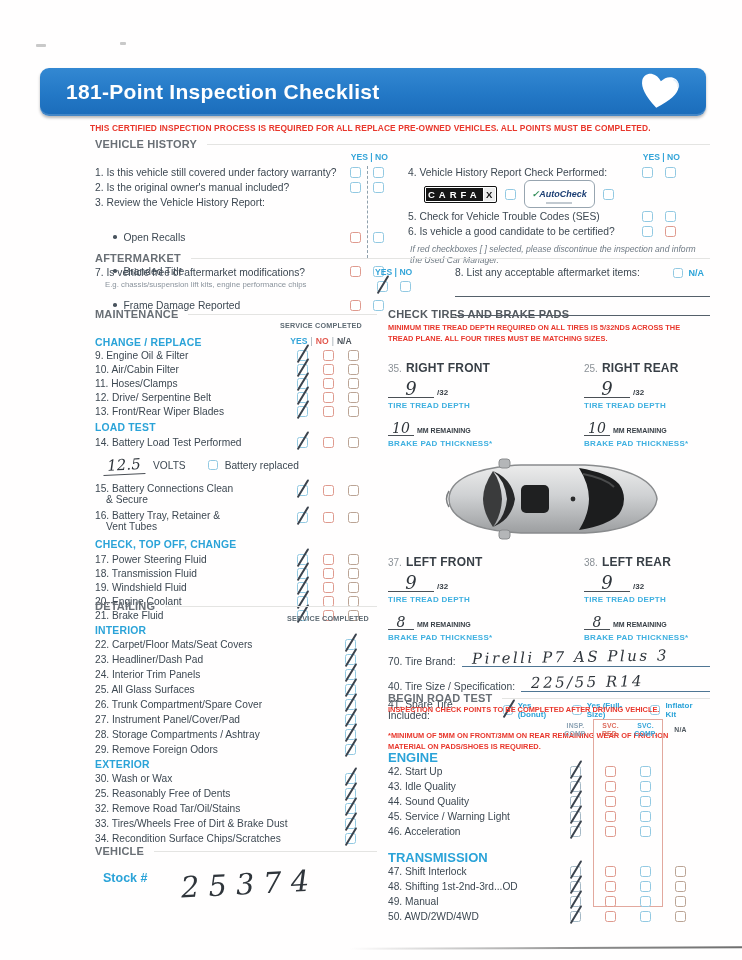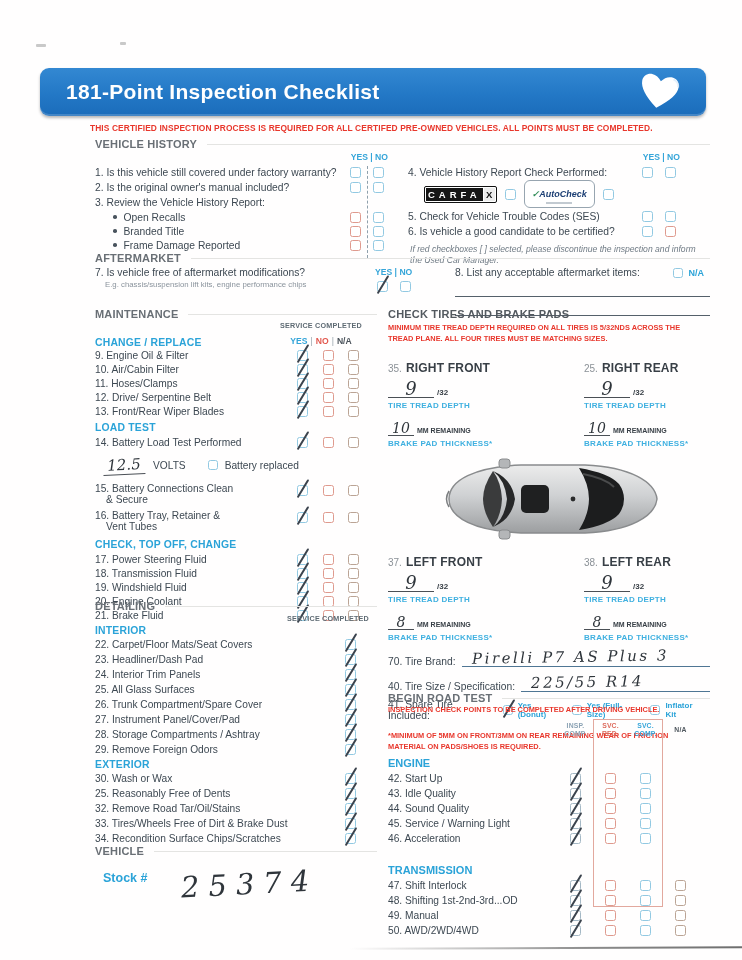--- a/index.html
+++ b/index.html
@@ -30,21 +30,21 @@
 
   
   .vh { position:absolute; left:95px; top:138px; width:615px; }
   .vh-cols { display:flex; margin-top:2px; }
   .vh-left { width:305px; position:relative; }
   .vh-left::before { content:""; position:absolute; right:32px; top:14px; height:92px; border-left:1px dashed #8fa0ac; }
   .yn-head { text-align:right; padding-right:12px; font-size:8.6px; font-weight:bold; color:#35a5d9; height:13px; }
   .q-row { display:flex; align-items:center; height:15px; font-size:10.3px; }
   .q-row .lbl { flex:1; }
   .pair { display:flex; gap:12px; margin-right:16px; }
-  .bullet-row { padding-left:18px; height:14px; }
+  .bullet-row { padding-left:18px; height:14px;margin-top:20px; }
   .dot { width:3.5px; height:3.5px; border-radius:50%; background:#4a545e; margin-right:7px; flex:none; }
   .vh-right { flex:1; padding-left:8px; }
   .vh-right .pair { margin-right:34px; }
   .vh-right .yn-head { padding-right:30px; }
   .logos { display:flex; align-items:center; gap:8px; margin:4px 0 5px 16px; height:20px; }
   .carfax { display:flex; background:#fff; border:1px solid #111; padding:1px; border-radius:2px; }
   .carfax span { display:block; width:11px; height:13px; line-height:13px; text-align:center; font-weight:bold; font-size:9.5px; color:#fff; background:#151515; margin-right:1px; }
   .carfax span.x { background:#ececec; color:#111; margin-right:0; }
   .autocheck { border:1.4px solid #97a5b0; border-radius:6px; padding:2px 7px 3px; background:#fff; text-align:center; }
   .autocheck .ac-line { font-size:9px; font-weight:bold; font-style:italic; color:#1c3f74; }
@@ -128,21 +128,21 @@
   
   .rt { position:absolute; left:388px; top:692px; width:322px; }
   .rt-sub { margin-top:1px; }
   .rt-table { position:relative; margin-top:6px; }
   .rt-overlay { position:absolute; left:205px; top:-3px; width:70px; height:188px; border:1.2px solid #e2a89e; }
   .rt-head { display:flex; }
   .rt-lbl { width:170px; }
   .rt-c { width:35px; display:flex; justify-content:center; align-items:center; }
   .rt-ch { font-size:6.8px; font-weight:bold; text-align:center; line-height:1.25; letter-spacing:.2px; }
   .ch1 { color:#8ba2b4; } .ch2 { color:#dd6a5c; } .ch3 { color:#35a5d9; } .ch4 { color:#50585f; }
-  .rt-grp { font-size:11px; font-weight:bold; color:#2ba3d8; height:14px; margin-top:18px; }
+  .rt-grp { font-size:13px; font-weight:bold; color:#2ba3d8; height:14px; margin-top:11px; }
   .rt-row { display:flex; align-items:center; height:15px; font-size:10.2px; }
   .rt-row .rt-lbl { font-size:10.2px; }
 
   .scanline { position:absolute; left:350px; top:947px; width:392px; height:2px;
     background:linear-gradient(90deg, rgba(140,140,140,0), #8d8d8d 60%, #6e6e6e); transform:rotate(-.25deg); }
   .speck { position:absolute; background:#c9c9c9; border-radius:1px; }
 </style>
 </head>
 <body>
 
@@ -150,21 +150,21 @@
   <div class="speck" style="left:36px; top:44px; width:10px; height:3px;"></div>
   <div class="speck" style="left:120px; top:42px; width:6px; height:3px;"></div>
 
   <div class="topbar">
     <span class="title">181-Point Inspection Checklist</span>
     <svg class="heart" width="42" height="36" viewBox="0 0 42 36">
       <path d="M21 34 C8 24 2.5 16.5 2.5 9.8 C2.5 4.6 6.6 1.4 11.2 1.4 C15 1.4 18.5 3.6 21 7.2 C23.5 3.6 27 1.4 30.8 1.4 C35.4 1.4 39.5 4.6 39.5 9.8 C39.5 16.5 34 24 21 34 Z" fill="#ffffff"></path>
       <path d="M33 3 C36.5 4 39 7 39 10" stroke="#d8eaf8" stroke-width="2" fill="none" opacity=".7"></path>
     </svg>
   </div>
-  <div class="notice">THIS CERTIFIED INSPECTION PROCESS IS REQUIRED FOR ALL CERTIFED PRE-OWNED VEHICLES. ALL POINTS MUST BE COMPLETED.</div>
+  <div class="notice">THIS CERTIFIED INSPECTION PROCESS IS REQUIRED FOR ALL REPLACE PRE-OWNED VEHICLES. ALL POINTS MUST BE COMPLETED.</div>
 
   <div class="vh">
     <div class="sec-h">
         <span>VEHICLE HISTORY</span>
       </div>
     <div class="vh-cols">
       <div class="vh-left">
         <div class="yn-head">YES | NO</div>
         <div class="q-row">
           <span class="lbl">1. Is this vehicle still covered under factory warranty?</span>

